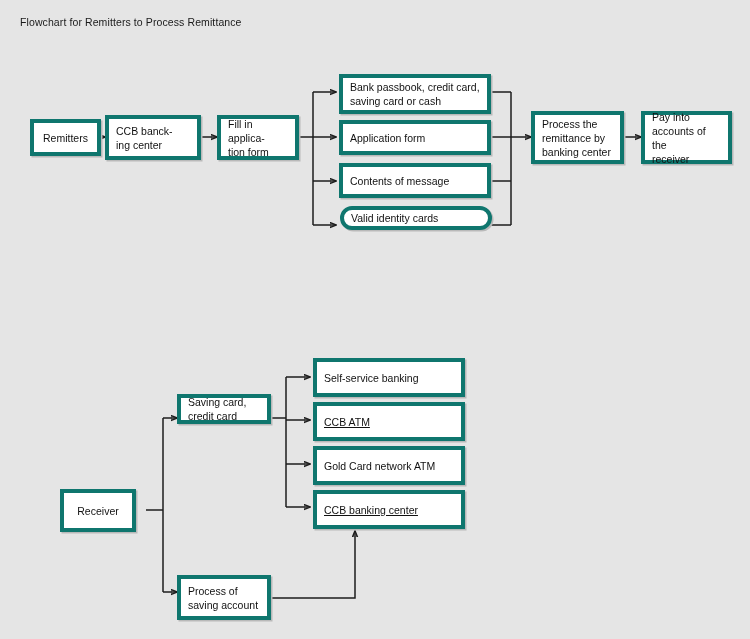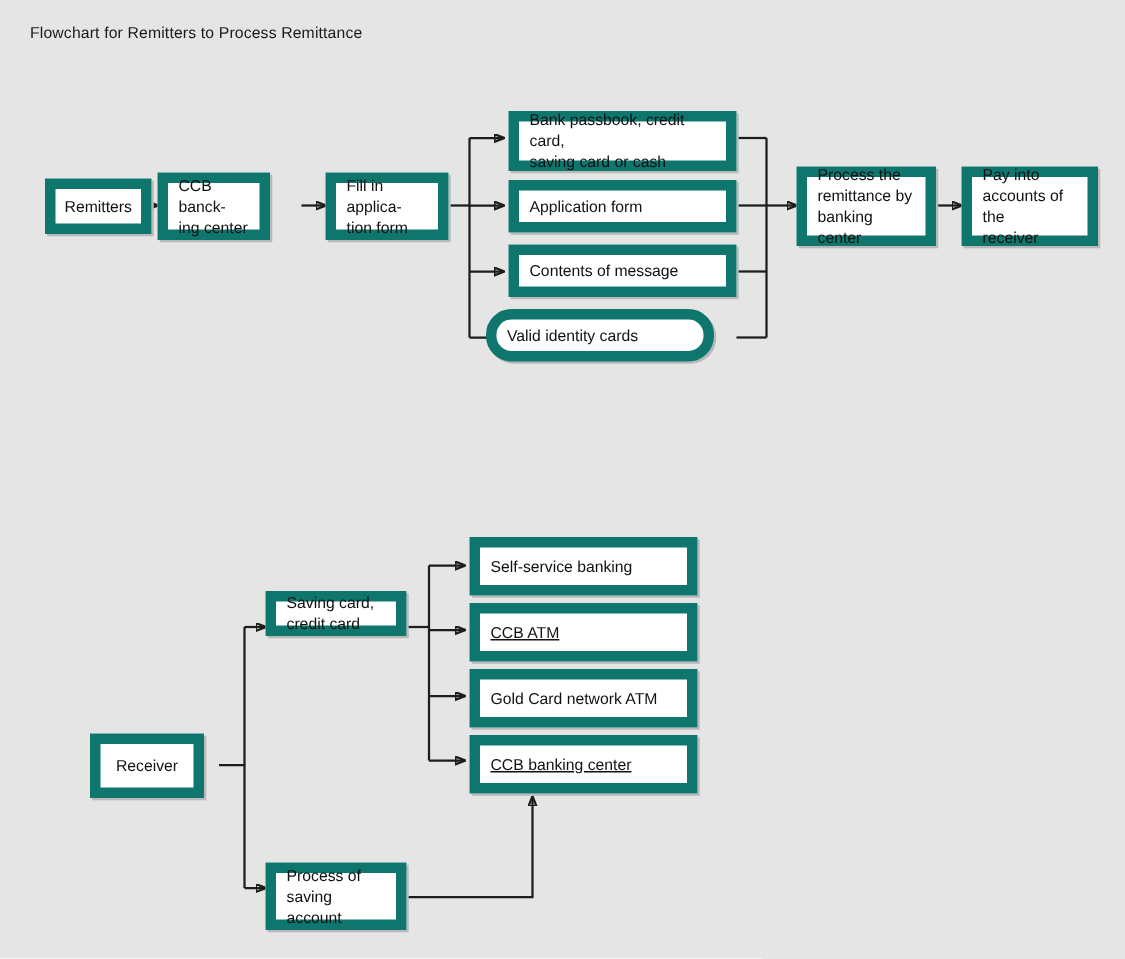--- a/index.html
+++ b/index.html
@@ -23,21 +23,21 @@
     white-space: pre;
     letter-spacing: 0.1px;
   }
   #title-1 { left: 20px; top: 16px; }
   #title-2 { left: 20px; top: 316px; }
 
   .node {
     position: absolute;
     box-sizing: border-box;
     background: #ffffff;
-    border: 7px solid #0f766e;
+    border: 4px solid #0f766e;
     box-shadow: 1.5px 1.5px 0 0 #b9b9b9;
     display: flex;
     align-items: center;
     font-size: 10.5px;
     line-height: 14px;
     color: #111111;
     padding: 0 7px;
     white-space: pre-line;
   }
   .node.center { justify-content: center; text-align: center; }
@@ -84,34 +84,34 @@
     <path d="M491,181 L511,181"></path>
     <path d="M491,225 L511,225"></path>
     <path d="M511,92 L511,225"></path>
     <path d="M511,137 L531,137" marker-end="url(#ah)"></path>
 
     <line x1="624" y1="137" x2="641" y2="137" marker-end="url(#ah)"></line>
   </svg>
 
   <div class="node center" style="left:18px; top:119px; width:71px; height:37px;margin-left:12px;">Remitters</div>
 
-  <div class="node left" style="left:105px; top:115px; width:75px; height:45px;">CCB banck-
+  <div class="node left" style="left:105px; top:115px; width:96px; height:45px;">CCB banck-
 ing center</div>
 
   <div class="node left" style="left:217px; top:115px; width:82px; height:45px;">Fill in applica-
 tion form</div>
 
   <div class="node left" style="left:339px; top:74px; width:152px; height:40px;">Bank passbook, credit card,
 saving card or cash</div>
 
   <div class="node left" style="left:339px; top:120px; width:152px; height:35px;">Application form</div>
 
   <div class="node left" style="left:339px; top:163px; width:152px; height:35px;">Contents of message</div>
 
-  <div class="node left" style="left:324px; top:206px; width:152px; height:35px;border-radius:17px;">Valid identity cards</div>
+  <div class="node left" style="left:340px; top:206px; width:152px; height:24px;border-radius:17px;">Valid identity cards</div>
 
   <div class="node left" style="left:531px; top:111px; width:93px; height:53px;">Process the
 remittance by
 banking center</div>
 
   <div class="node left" style="left:641px; top:111px; width:91px; height:53px;">Pay into
 accounts of the
 receiver</div>
 
 

